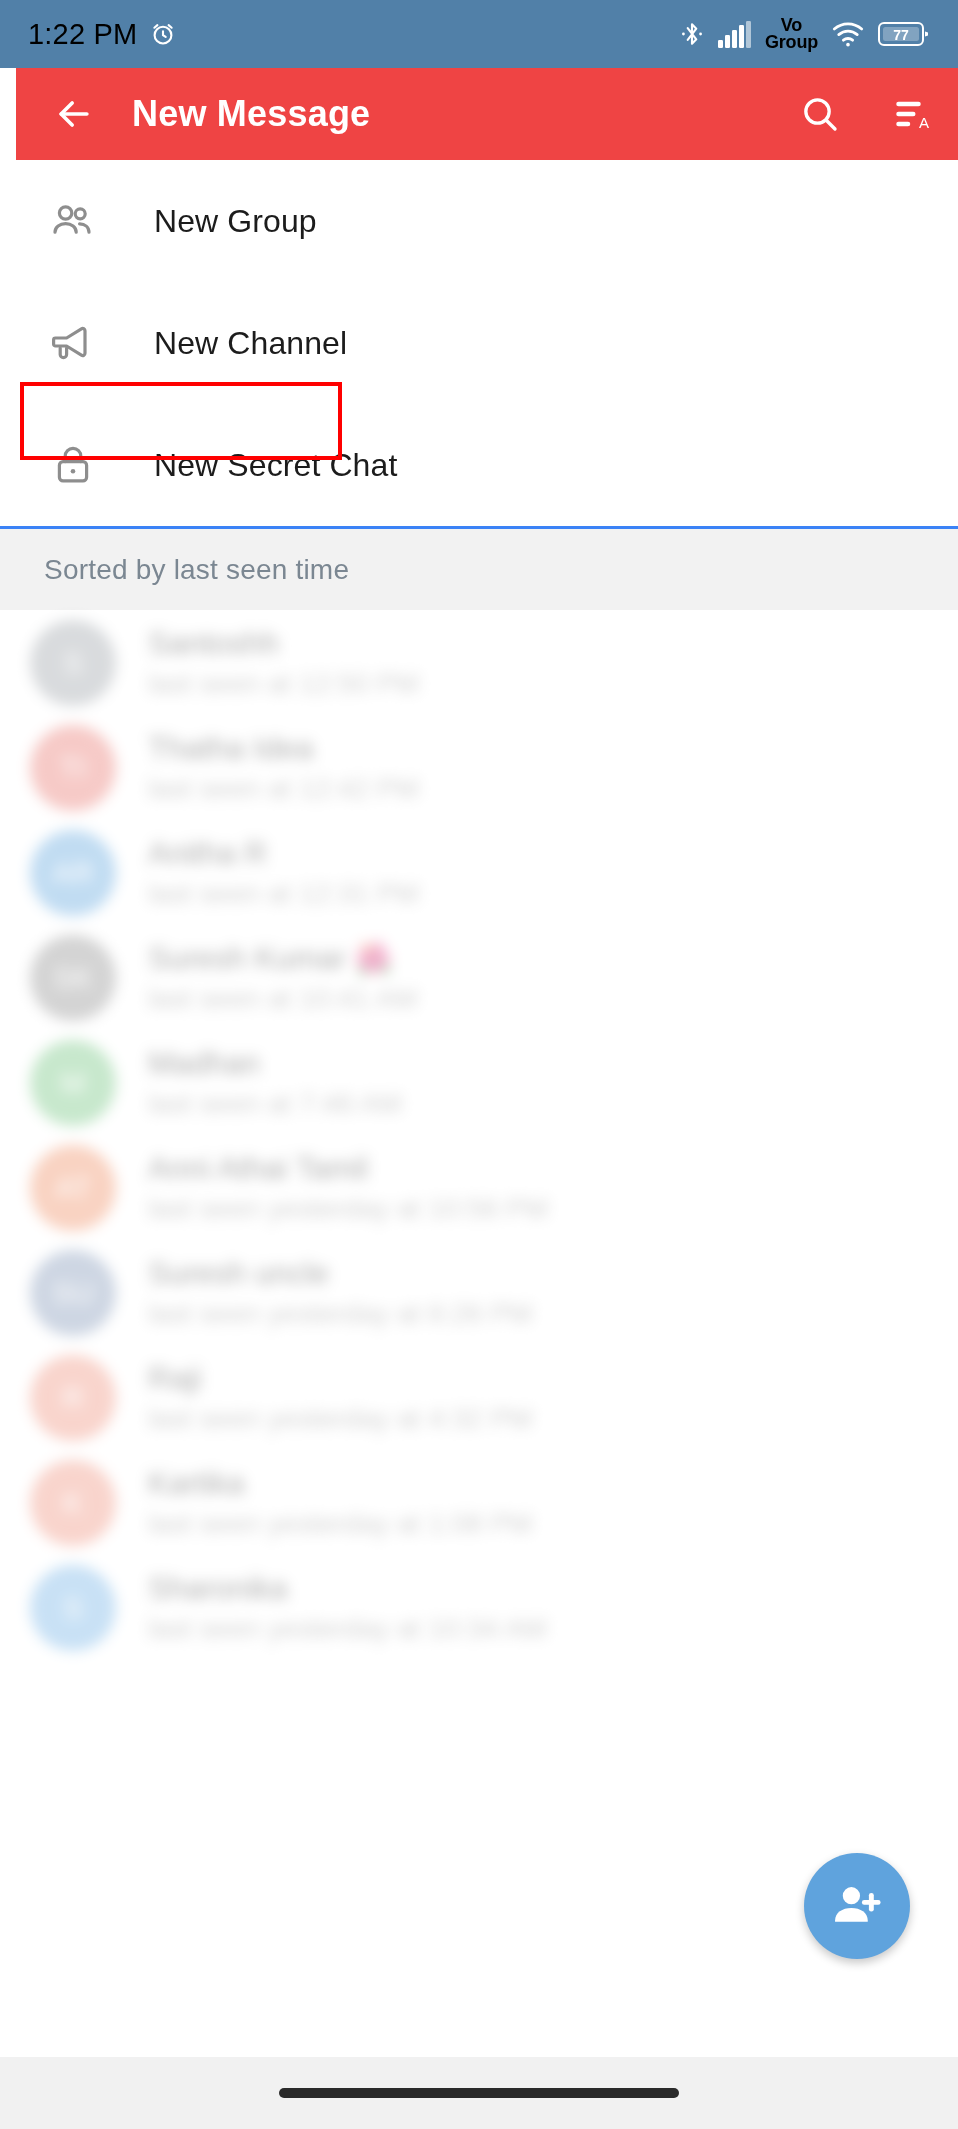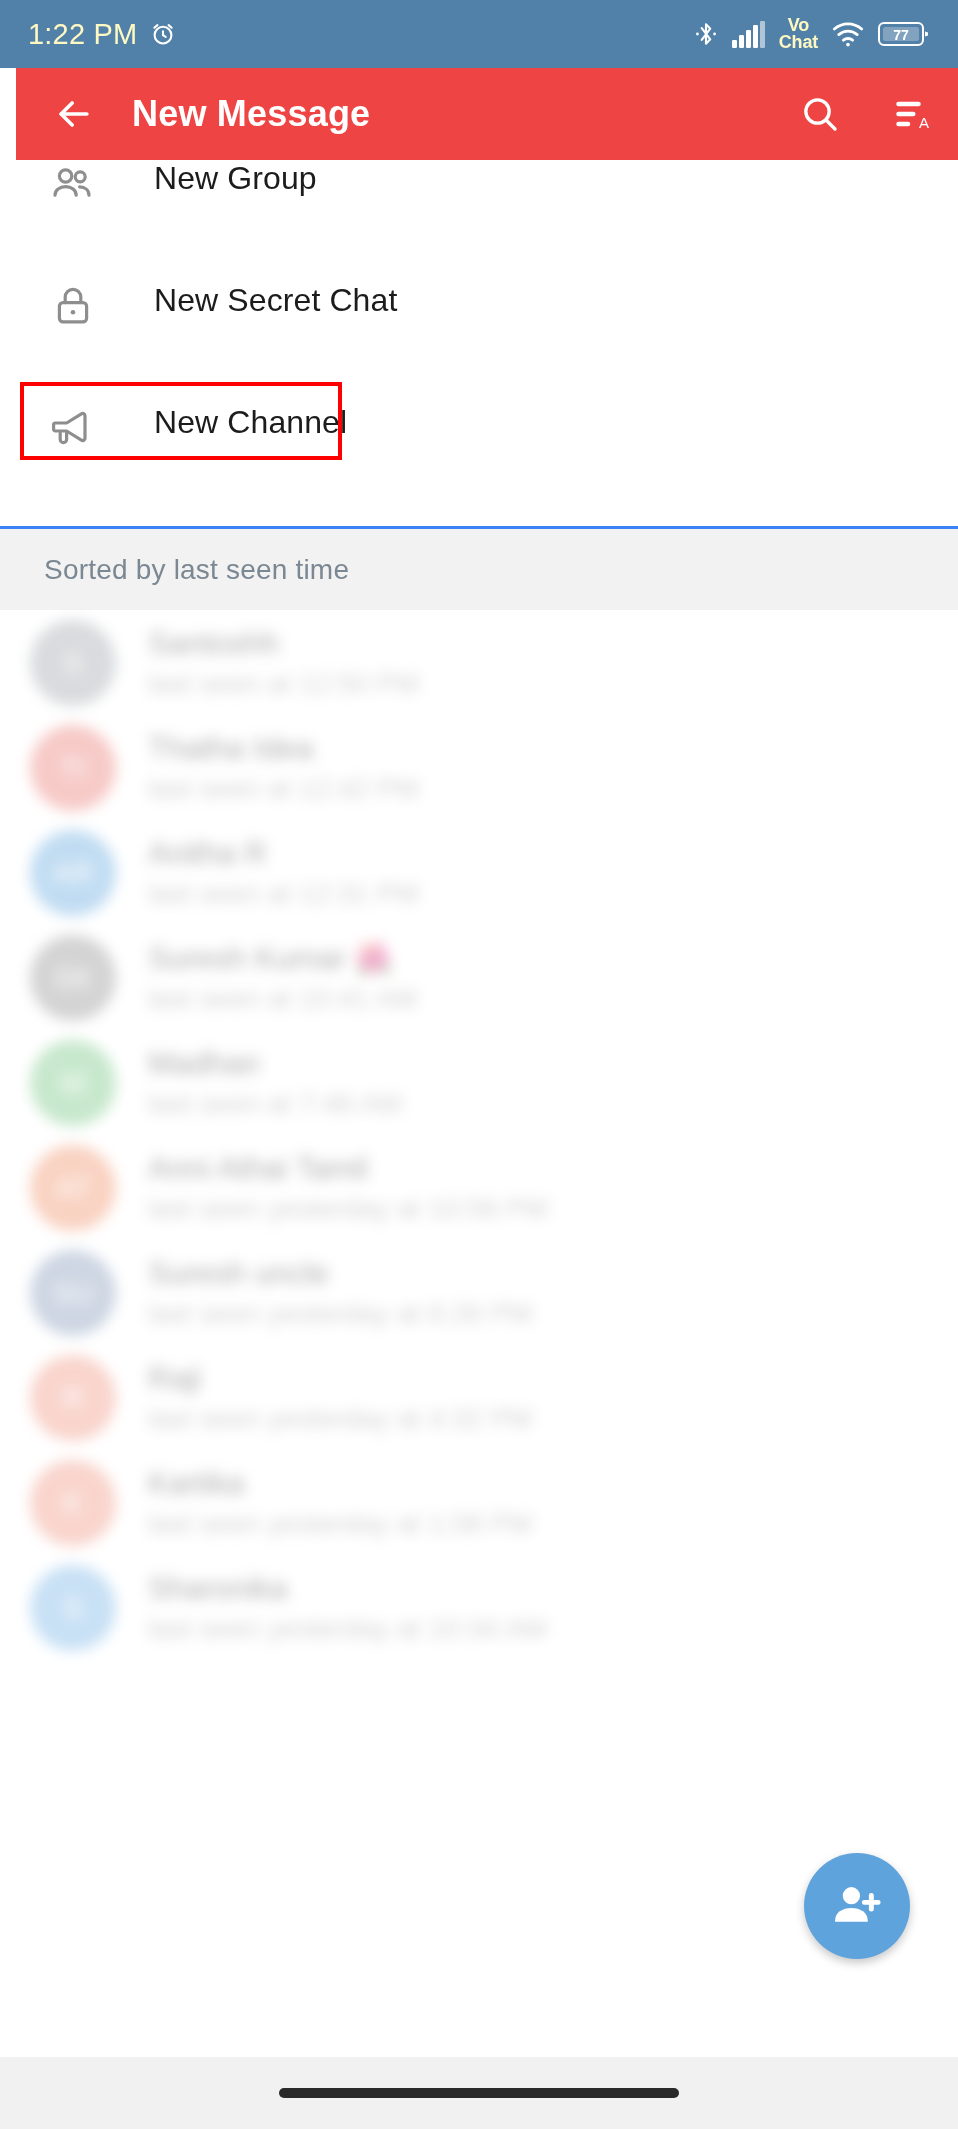--- a/index.html
+++ b/index.html
@@ -7,21 +7,21 @@
     width:958px; height:2129px;
     background:#ffffff;
     font-family:"Liberation Sans", sans-serif;
     overflow:hidden;
   }
   .screen { position:relative; width:958px; height:2129px; background:#ffffff; }
 
   
   .statusbar {
     position:absolute; top:0; left:0; width:958px; height:68px;
-    background:#5180a8; color:#fef9c3;
+    background:#5180a8; color:#000000;
     display:flex; align-items:center; justify-content:space-between;
     padding:16px 28px;
   }
   .sb-left { display:flex; align-items:center; gap:12px; }
   .sb-time { font-size:29px; font-weight:400; letter-spacing:.2px; }
   .sb-right { display:flex; align-items:center; gap:13px; }
   .sb-ico { display:flex; align-items:center;justify-content:flex-end; }
   .vowifi {
     display:flex; flex-direction:column; align-items:center;
     line-height:.92; font-size:18px; font-weight:700; letter-spacing:-.2px;
@@ -42,21 +42,21 @@
   .ab-btn { width:52px; height:52px; display:flex; align-items:center; justify-content:center; }
 
   
   .content {
     position:absolute; top:160px; left:0; width:958px; height:1969px;
     background:#ffffff; overflow:hidden;
   }
 
   .action-row {
     position:relative; height:122px;
-    display:flex; align-items:flex-start; padding-left:44px;
+    display:flex; align-items:center; padding-left:44px;
     background:#ffffff;
   }
   .action-icon { width:58px; display:flex; align-items:center; justify-content:center; }
   .action-label {
     margin-left:52px; font-size:32px; color:#1c1c1c; letter-spacing:.1px;
   }
 
   .highlight-box {
     position:absolute; left:20px; top:222px; width:322px; height:78px;
     border:4px solid #ff0000; pointer-events:none; z-index:20;
@@ -136,21 +136,21 @@
         <svg width="34" height="28" viewBox="0 0 34 28">
           <rect x="0" y="20" width="5" height="8" rx="1.2" fill="#fff"></rect>
           <rect x="7" y="15" width="5" height="13" rx="1.2" fill="#fff"></rect>
           <rect x="14" y="10" width="5" height="18" rx="1.2" fill="#fff"></rect>
           <rect x="21" y="5" width="5" height="23" rx="1.2" fill="#fff"></rect>
           <rect x="28" y="1" width="5" height="27" rx="1.2" fill="#ffffff" opacity="0.55"></rect>
         </svg>
       </span>
       <span class="vowifi">
         <span>Vo</span>
-        <span>Chat</span>
+        <span>Group</span>
       </span>
       <span class="sb-ico">
         <svg width="34" height="28" viewBox="0 0 24 20" fill="none" stroke="#fff" stroke-width="2" stroke-linecap="round">
           <path d="M2.2 6.4C5 4 8.4 2.7 12 2.7s7 1.3 9.8 3.7"></path>
           <path d="M5.4 10.4C7.3 8.8 9.6 7.9 12 7.9s4.7.9 6.6 2.5"></path>
           <path d="M8.7 14.4c1-.8 2.1-1.2 3.3-1.2s2.3.4 3.3 1.2"></path>
           <circle cx="12" cy="17.6" r="1.3" fill="#fff" stroke="none"></circle>
         </svg>
       </span>
       <span class="sb-ico">
@@ -202,36 +202,36 @@
           <path d="M3 17.6c0-2.6 2.4-4.3 5.3-4.3s5.3 1.7 5.3 4.3"></path>
           <path d="M15.3 13.4c2.6.1 4.7 1.6 4.7 4.2"></path>
         </svg>
       </div>
       <div class="action-label">New Group</div>
     </div>
 
     <div class="action-row">
       <div class="action-icon">
         <svg width="48" height="48" viewBox="0 0 24 24" fill="none" stroke="#8e8e8e" stroke-width="1.6" stroke-linecap="round" stroke-linejoin="round">
+          <path d="M3.2 9.5h5.6l7.4-4.6c.8-.5 1.8.1 1.8 1v11.2c0 .9-1 1.5-1.8 1l-7.4-4.6H3.2a.9.9 0 0 1-.9-.9V10.4a.9.9 0 0 1 .9-.9z"></path>
+          <path d="M5.6 14.5v3.2c0 .9.7 1.6 1.6 1.6s1.6-.7 1.6-1.6v-3.2"></path>
+        </svg>
+      </div>
+      <div class="action-label">New Channel</div>
+    </div>
+
+    <div class="action-row">
+      <div class="action-icon">
+        <svg width="48" height="48" viewBox="0 0 24 24" fill="none" stroke="#8e8e8e" stroke-width="1.6" stroke-linecap="round" stroke-linejoin="round">
           <rect x="5.2" y="10.3" width="13.6" height="9.6" rx="1.8"></rect>
           <path d="M8.1 10.3V7.6a3.9 3.9 0 0 1 7.8 0v2.7"></path>
           <circle cx="12" cy="15.1" r="1.15" fill="#8e8e8e" stroke="none"></circle>
         </svg>
       </div>
       <div class="action-label">New Secret Chat</div>
-    </div>
-
-    <div class="action-row">
-      <div class="action-icon">
-        <svg width="48" height="48" viewBox="0 0 24 24" fill="none" stroke="#8e8e8e" stroke-width="1.6" stroke-linecap="round" stroke-linejoin="round">
-          <path d="M3.2 9.5h5.6l7.4-4.6c.8-.5 1.8.1 1.8 1v11.2c0 .9-1 1.5-1.8 1l-7.4-4.6H3.2a.9.9 0 0 1-.9-.9V10.4a.9.9 0 0 1 .9-.9z"></path>
-          <path d="M5.6 14.5v3.2c0 .9.7 1.6 1.6 1.6s1.6-.7 1.6-1.6v-3.2"></path>
-        </svg>
-      </div>
-      <div class="action-label">New Channel</div>
     </div>
 
     <div class="highlight-box"></div>
 
     <div class="section-header">
       <span>Sorted by last seen time</span>
     </div>
 
     <div class="contact-list blurred">
 

